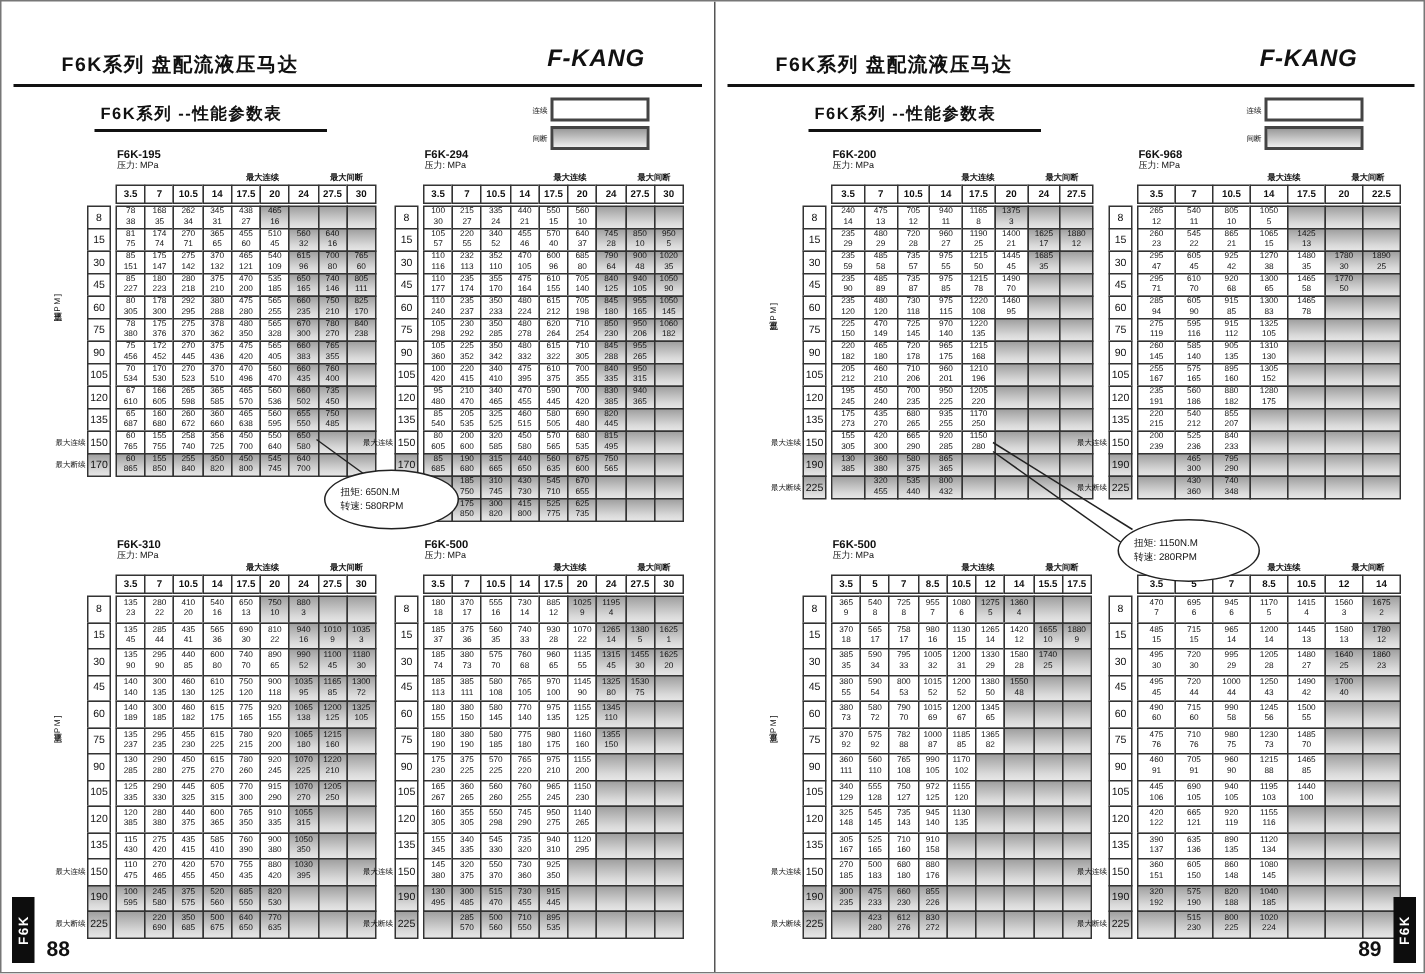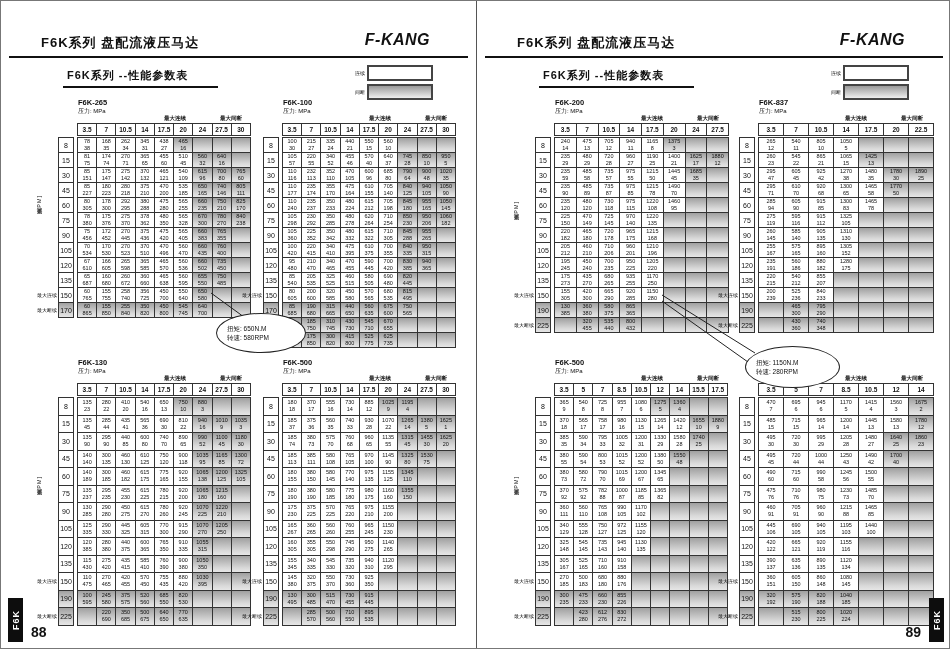--- a/index.html
+++ b/index.html
@@ -73,21 +73,21 @@
         <span class="leg-lab">连续</span>
         <span class="leg-box"></span>
       </div>
       <div class="leg-row">
         <span class="leg-lab">间断</span>
         <span class="leg-box grad"></span>
       </div>
     </div>
 
     <div class="tslot compact" style="left:29px;top:97px">
-        <div class="t-model">F6K-265</div>
+        <div class="t-model">F6K-195</div>
         <div class="t-press">压力: MPa</div>
         <div class="t-toplab">
           <span style="left:86px">最大连续</span>
           <span style="left:142px">最大间断</span>
         </div>
         <div class="t-cols">
           <span class="hcell" style="width:20.22222222222222px">3.5</span>
           <span class="hcell" style="width:20.22222222222222px">7</span>
           <span class="hcell" style="width:20.22222222222222px">10.5</span>
           <span class="hcell" style="width:20.22222222222222px">14</span>
@@ -543,21 +543,21 @@
               <b>640</b>
               <b>700</b>
             </span>
             <span class="cell shaded" style="width:20.22222222222222px"></span>
             <span class="cell shaded" style="width:20.22222222222222px"></span>
           </div>
         </div>
         <div class="flow-axis">流量 [LPM]</div>
       </div>
     <div class="tslot compact" style="left:234px;top:97px">
-        <div class="t-model">F6K-100</div>
+        <div class="t-model">F6K-294</div>
         <div class="t-press">压力: MPa</div>
         <div class="t-toplab">
           <span style="left:86px">最大连续</span>
           <span style="left:142px">最大间断</span>
         </div>
         <div class="t-cols">
           <span class="hcell" style="width:20.22222222222222px">3.5</span>
           <span class="hcell" style="width:20.22222222222222px">7</span>
           <span class="hcell" style="width:20.22222222222222px">10.5</span>
           <span class="hcell" style="width:20.22222222222222px">14</span>
@@ -1068,21 +1068,21 @@
               <b>625</b>
               <b>735</b>
             </span>
             <span class="cell shaded" style="width:20.22222222222222px"></span>
             <span class="cell shaded" style="width:20.22222222222222px"></span>
             <span class="cell shaded" style="width:20.22222222222222px"></span>
           </div>
         </div>
       </div>
     <div class="tslot roomy" style="left:29px;top:357px">
-        <div class="t-model">F6K-130</div>
+        <div class="t-model">F6K-310</div>
         <div class="t-press">压力: MPa</div>
         <div class="t-toplab">
           <span style="left:86px">最大连续</span>
           <span style="left:142px">最大间断</span>
         </div>
         <div class="t-cols">
           <span class="hcell" style="width:20.22222222222222px">3.5</span>
           <span class="hcell" style="width:20.22222222222222px">7</span>
           <span class="hcell" style="width:20.22222222222222px">10.5</span>
           <span class="hcell" style="width:20.22222222222222px">14</span>
@@ -2429,21 +2429,21 @@
             </span>
             <span class="cell shaded" style="width:22.75px"></span>
             <span class="cell shaded" style="width:22.75px"></span>
             <span class="cell shaded" style="width:22.75px"></span>
             <span class="cell shaded" style="width:22.75px"></span>
           </div>
         </div>
         <div class="flow-axis">流量 [LPM]</div>
       </div>
     <div class="tslot compact" style="left:234px;top:97px">
-        <div class="t-model">F6K-837</div>
+        <div class="t-model">F6K-968</div>
         <div class="t-press">压力: MPa</div>
         <div class="t-toplab">
           <span style="left:86px">最大连续</span>
           <span style="left:142px">最大间断</span>
         </div>
         <div class="t-cols">
           <span class="hcell" style="width:26px">3.5</span>
           <span class="hcell" style="width:26px">7</span>
           <span class="hcell" style="width:26px">10.5</span>
           <span class="hcell" style="width:26px">14</span>

